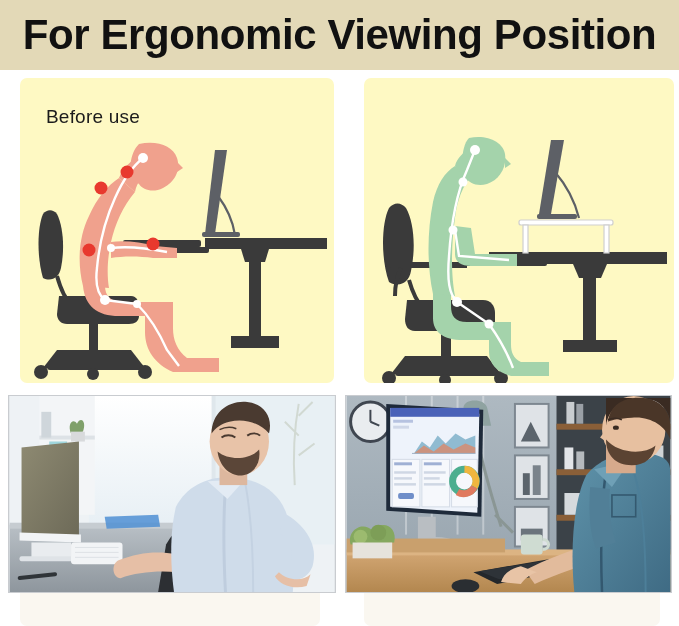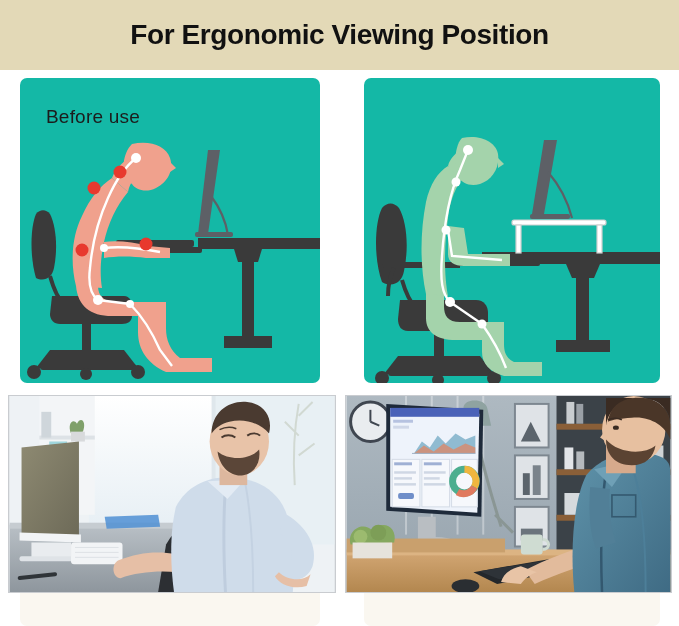--- a/index.html
+++ b/index.html
@@ -22,34 +22,35 @@
     width: 679px;
     height: 70px;
     background: #e3d9b7;
     display: flex;
     align-items: center;
     justify-content: center;
   }
   .title-text {
     font-family: "Liberation Sans", sans-serif;
     font-weight: bold;
-    font-size: 28px;
+    font-size: 42px;
     letter-spacing: -0.4px;
     color: #111111;
     white-space: nowrap;
   }
 
   
   .illus-panel {
     position: absolute;
     top: 78px;
     height: 305px;
-    background: #14b8a6;
+    background: #fef9c3;
     border-radius: 7px;
     overflow: hidden;
+    padding-left: 14px;
   }
   .illus-panel.left  { left: 20px;  width: 300px; }
   .illus-panel.right { left: 364px; width: 296px; }
 
   .panel-label {
     position: absolute;
     left: 26px;
     top: 28px;
     font-size: 19px;
     color: #1c1c1c;

